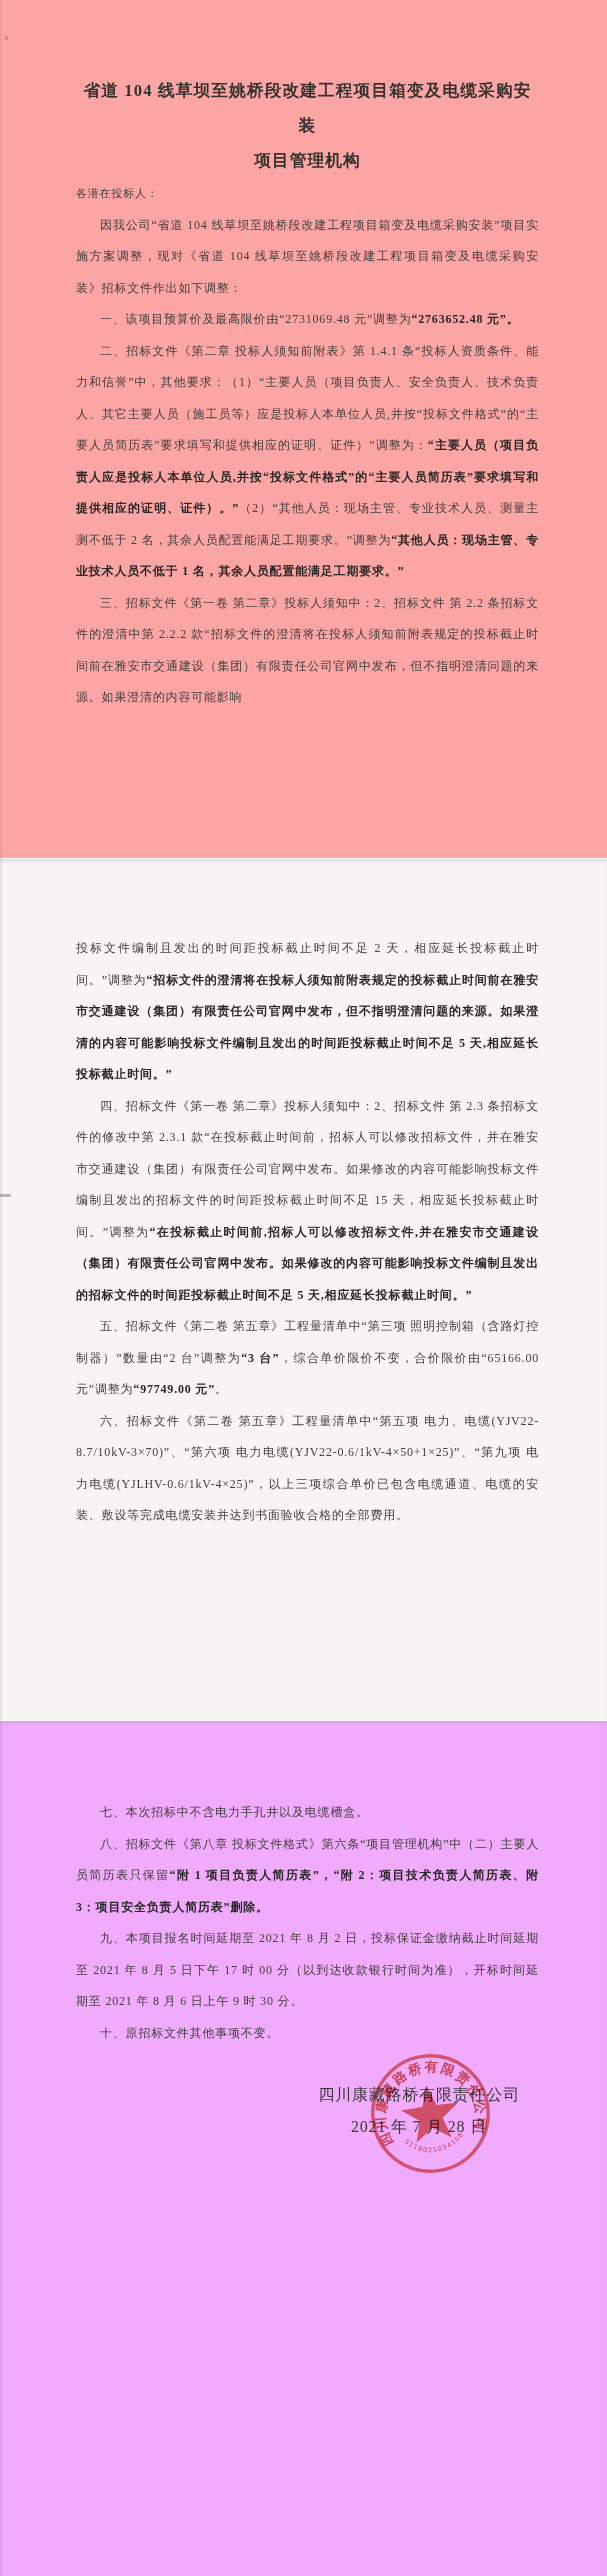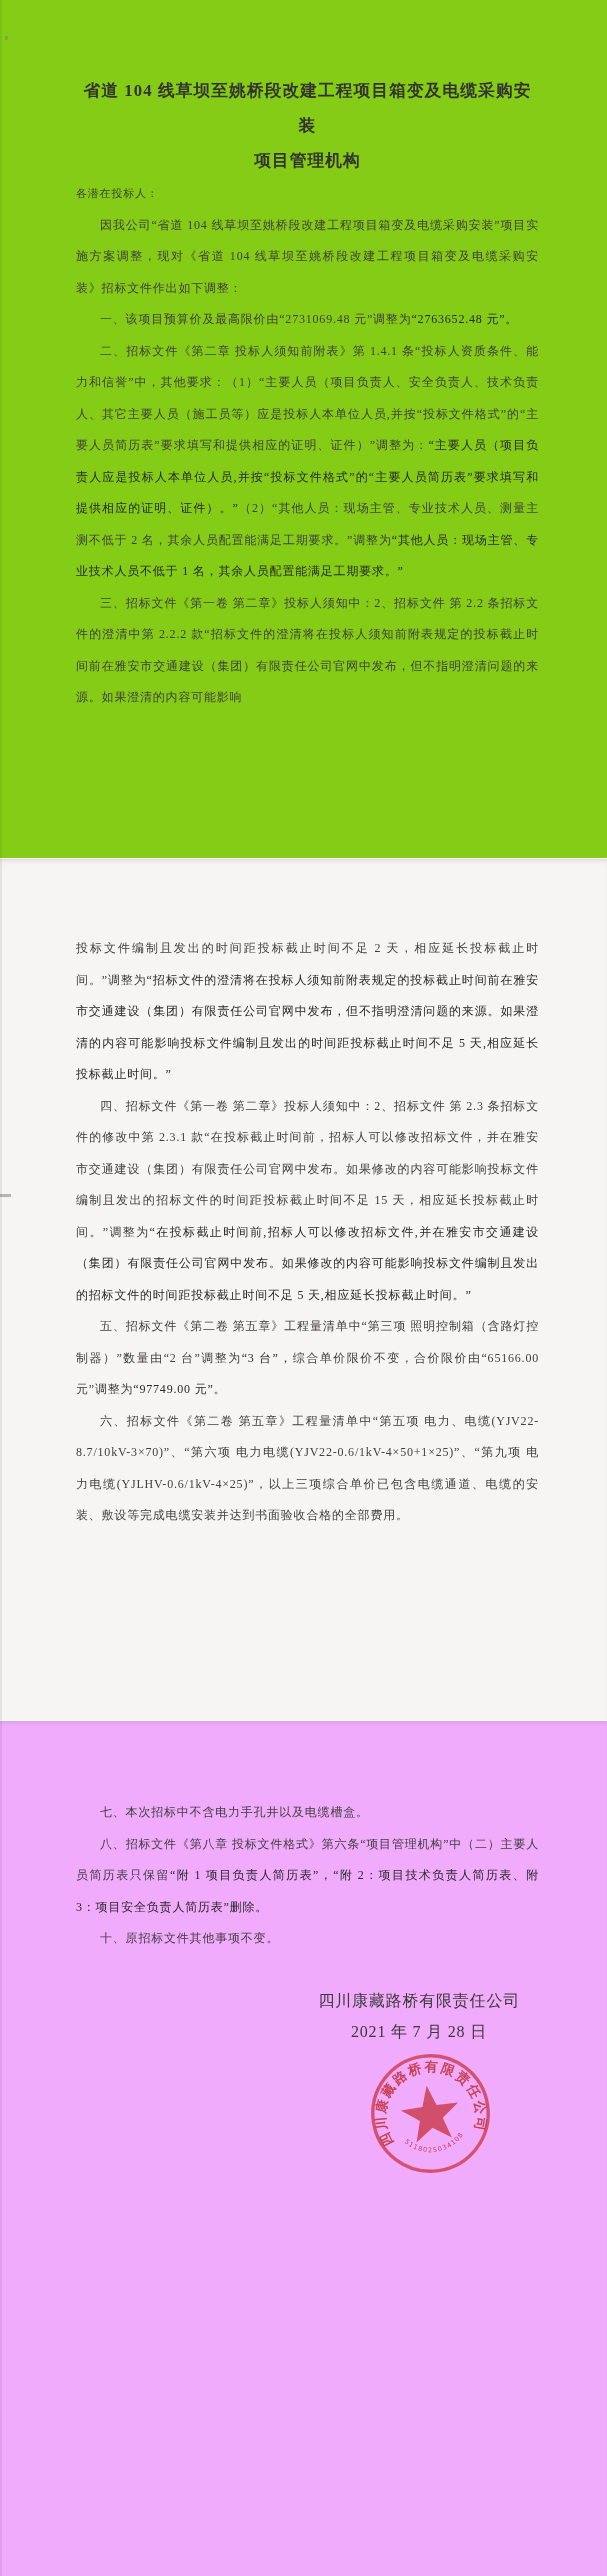--- a/index.html
+++ b/index.html
@@ -8,38 +8,38 @@
     position:relative;
     font-family:"Liberation Serif","DejaVu Serif",serif;
     color:#3f3e3c;
     overflow:hidden;
   }
   .scan::before{ 
     content:"";position:absolute;left:0;top:0;bottom:0;width:2.3px;
     background:rgba(0,0,0,0.06);z-index:6;pointer-events:none;
   }
   .page{position:relative;width:607px;box-sizing:border-box;}
-  .page-1{height:858px;padding:73px 68px 0 76px;background:#84cc16;}
+  .page-1{height:858px;padding:73px 68px 0 76px;background:#fca5a5;}
   .page-2{height:862px;padding:74px 68px 0 76px;background:#f6f5f3;
     border-top:1.5px solid #fefefe;
     box-shadow:inset 0 3.8px 6.8px -3.8px rgba(0,0,0,0.18);}
   .page-3{height:856px;padding:76px 68px 0 76px;background:#f0abfc;
     border-top:1.5px solid #fefefe;
     box-shadow:inset 0 3.8px 6.8px -3.8px rgba(0,0,0,0.14);}
   .doc-title{
     font-size:16.7px;line-height:35px;text-align:center;font-weight:bold;
     letter-spacing:1.1px;color:#343330;margin:0;
   }
   .salutation{font-size:11px;line-height:31.5px;letter-spacing:0.8px;margin:0;}
   .para{
     font-size:12px;line-height:31.5px;text-align:justify;text-justify:inter-character;
     letter-spacing:0.8px;margin:0;color:#413f3d;
   }
   .indent{text-indent:2em;}
-  .b{font-weight:normal;color:#2a2927;}
+  .b{font-weight:bold;color:#2a2927;}
   .sig{font-size:16px;line-height:31.5px;letter-spacing:0.8px;text-align:right;margin:0;color:#3b3a38;}
   .sig-company{margin-top:30px;padding-right:19px;}
   .sig-date{padding-right:52px;}
   .stamp{
     position:absolute;left:366px;top:328px;width:129px;height:129px;
     transform:rotate(-8deg);mix-blend-mode:multiply;opacity:0.88;z-index:4;
   }
   .stamp .ring{fill:none;stroke:#d5463b;stroke-width:4.5;opacity:0.82;}
   .stamp .star{fill:#d5463b;opacity:0.85;}
   .seal-text{fill:#cf4a3e;font-size:17.5px;font-weight:bold;letter-spacing:3px;
@@ -73,20 +73,21 @@
     <div class="artifact-dash" style="top:335px;"></div>
     <p class="para"><span>投标文件编制且发出的时间距投标截止时间不足 2 天，相应延长投标截止时间。”调整为</span><span class="b">“招标文件的澄清将在投标人须知前附表规定的投标截止时间前在雅安市交通建设（集团）有限责任公司官网中发布，但不指明澄清问题的来源。如果澄清的内容可能影响投标文件编制且发出的时间距投标截止时间不足 5 天,相应延长投标截止时间。”</span></p>
     <p class="para indent"><span>四、招标文件《第一卷 第二章》投标人须知中：2、招标文件 第 2.3 条招标文件的修改中第 2.3.1 款“在投标截止时间前，招标人可以修改招标文件，并在雅安市交通建设（集团）有限责任公司官网中发布。如果修改的内容可能影响投标文件编制且发出的招标文件的时间距投标截止时间不足 15 天，相应延长投标截止时间。”调整为</span><span class="b">“在投标截止时间前,招标人可以修改招标文件,并在雅安市交通建设（集团）有限责任公司官网中发布。如果修改的内容可能影响投标文件编制且发出的招标文件的时间距投标截止时间不足 5 天,相应延长投标截止时间。”</span></p>
     <p class="para indent"><span>五、招标文件《第二卷 第五章》工程量清单中“第三项 照明控制箱（含路灯控制器）”数量由“2 台”调整为</span><span class="b">“3 台”</span><span>，综合单价限价不变，合价限价由“65166.00 元”调整为</span><span class="b">“97749.00 元”</span><span>。</span></p>
     <p class="para indent"><span>六、招标文件《第二卷 第五章》工程量清单中“第五项 电力、电缆(YJV22-8.7/10kV-3×70)”、“第六项 电力电缆(YJV22-0.6/1kV-4×50+1×25)”、“第九项 电力电缆(YJLHV-0.6/1kV-4×25)”，以上三项综合单价已包含电缆通道、电缆的安装、敷设等完成电缆安装并达到书面验收合格的全部费用。</span></p>
   </div>
 
   <div class="page page-3">
     <p class="para indent"><span>七、本次招标中不含电力手孔井以及电缆槽盒。</span></p>
     <p class="para indent"><span>八、招标文件《第八章 投标文件格式》第六条“项目管理机构”中（二）主要人员简历表只保留</span><span class="b">“附 1 项目负责人简历表”，“附 2：项目技术负责人简历表、附 3：项目安全负责人简历表”删除。</span></p>
+    <p class="para indent"><span>九、本项目报名时间延期至 2021 年 8 月 2 日，投标保证金缴纳截止时间延期至 2021 年 8 月 5 日下午 17 时 00 分（以到达收款银行时间为准），开标时间延期至 2021 年 8 月 6 日上午 9 时 30 分。</span></p>
     <p class="para indent"><span>十、原招标文件其他事项不变。</span></p>
 
     <p class="sig sig-company">四川康藏路桥有限责任公司</p>
     <p class="sig sig-date">2021 年 7 月 28 日</p>
 
     <svg class="stamp" viewBox="0 0 170 170" xmlns="http://www.w3.org/2000/svg">
       <circle class="ring" cx="85" cy="85" r="76"></circle>
       <polygon class="star" points="85,48 94.4,75.1 123,75.6 100.2,92.9 108.5,120.4 85,104 61.5,120.4 69.8,92.9 47,75.6 75.6,75.1"></polygon>
       <path id="sealArcTop" d="M 28,108 A 60,60 0 1 1 142,108" fill="none"></path>
       <path id="sealArcBottom" d="M 44,116 A 52,52 0 0 0 126,116" fill="none"></path>

